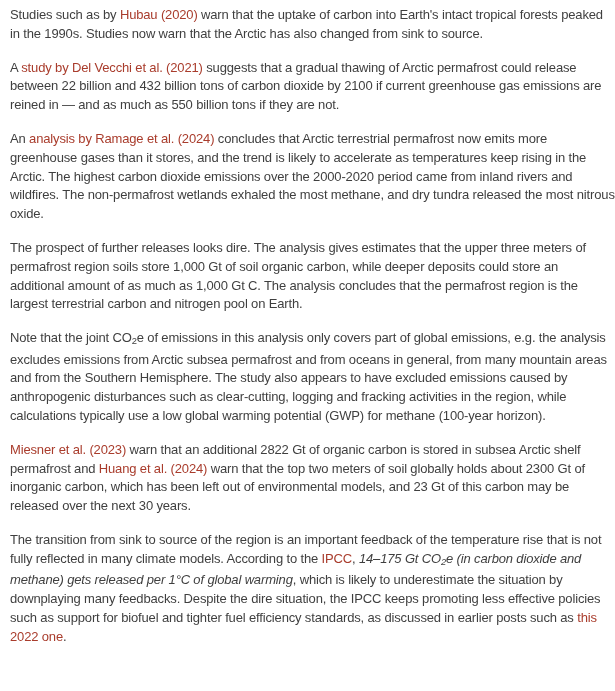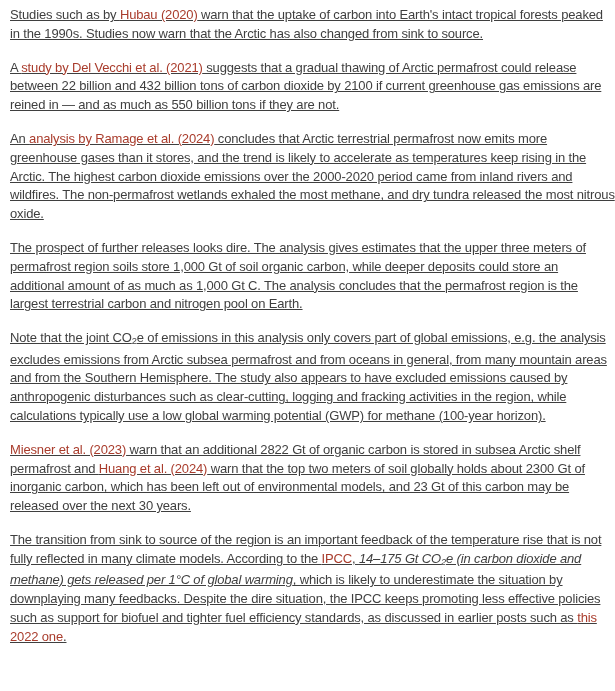--- a/index.html
+++ b/index.html
@@ -15,21 +15,20 @@
   body {
     width: 615px;
     height: 691px;
     overflow: hidden;
     background: var(--bg);
     font-family: "Liberation Sans", "DejaVu Sans", sans-serif;
     color: var(--text);
   }
   .article {
     padding: 6px 0 0 10px;
-    text-decoration: underline;
   }
   p.para {
     margin: 0 0 15px 0;
     font-size: 13px;
     line-height: 18.8px;
     letter-spacing: -0.15px;
   }
   p.para:last-child {
     margin-bottom: 1px;
   }

